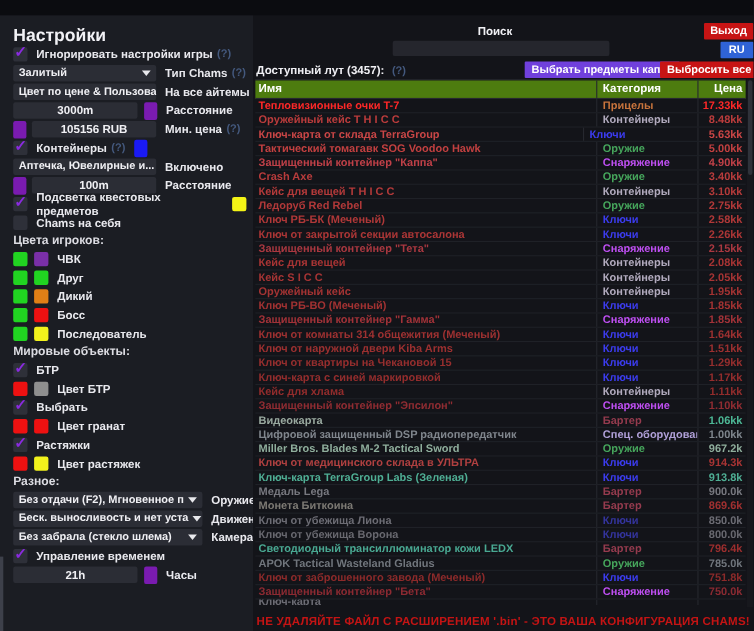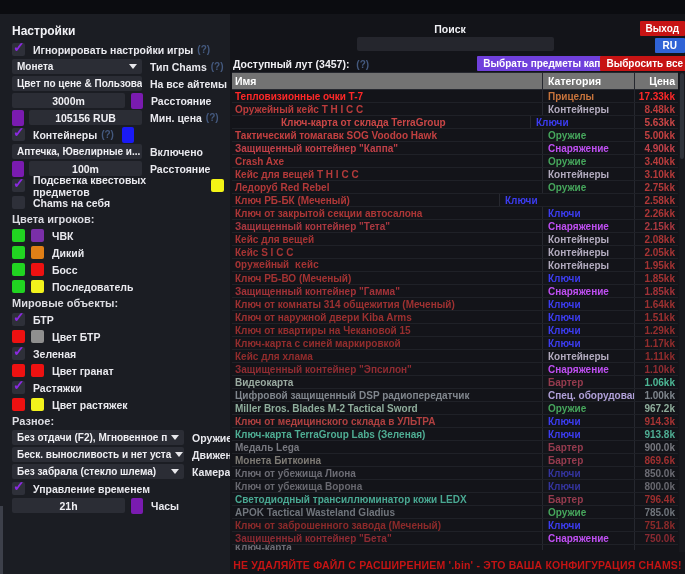--- a/index.html
+++ b/index.html
@@ -8,21 +8,21 @@
     width:685px; height:574px; overflow:hidden; position:relative;
     background:#121318; font-family:"Liberation Sans", sans-serif;
     font-weight:700; color:#e9e9ee; -webkit-font-smoothing:antialiased;
   }
   .topstrip { position:absolute; left:0; top:0; width:685px; height:14px; background:#0b0c10; }
 
   
   .left-panel { position:absolute; left:0; top:14px; width:230px; bottom:0;
     background:#1b1d23; padding:10px 6px 0 12px; }
   .left-scrollbar { position:absolute; left:0; top:492px; width:3px; height:82px; background:#3d404a; }
-  .ptitle { font-size:12px; color:#f2f2f6; height:17px; }
+  .ptitle { font-size:16px; color:#f2f2f6; height:17px; }
   .psection { font-size:11px; color:#dcdce2; height:16px; padding-top:2px; }
   .prow { display:flex; align-items:center; height:17px; font-size:10.5px; }
   .checkbox { width:13px; height:13px; background:#2e3039; border-radius:2px; position:relative; flex:none; margin-right:8px; }
   .checkbox.on::after { content:"\2713"; position:absolute; left:1px; top:-4px; font-size:14px; color:#8a2ae0; }
   .selectbox { width:130px; height:15px; background:#2b2d35; border-radius:2px; display:flex; align-items:center;
     justify-content:space-between; padding:0 5px; font-size:10px; color:#f0f0f4; white-space:nowrap; overflow:hidden; flex:none; }
   .selectbox.wide { width:172px; }
   .caret { width:0; height:0; border-left:4px solid transparent; border-right:4px solid transparent;
     border-top:5px solid #e8e8ec; flex:none; margin-left:4px; }
   .inputbox { width:113px; height:15px; background:#2b2d35; border-radius:2px; display:flex; align-items:center;
@@ -41,21 +41,21 @@
   .btn { position:absolute; color:#fff; font-size:10px; font-weight:700; padding:2px 6px; border-radius:1px;
     white-space:nowrap; cursor:default; }
   .exit-btn { top:7px; right:0; background:#c71414; }
   .lang-btn { top:24px; right:0; background:#2f63d6; padding:2px 8px; }
   .loot-row { position:absolute; top:44px; left:3px; right:0; height:15px; font-size:10.5px; color:#f0f0f4; }
   .kappa-btn { top:42px; right:67px; background:#7040dc; }
   .dropall-btn { top:42px; right:-4px; background:#c71414; }
 
   .table { position:absolute; top:58px; left:2px; right:7px; height:480px; overflow:hidden;
     border-top:1px solid #26282f; }
-  .thead { display:flex; height:17px; align-items:center; background:#737373; border-bottom:1px solid #26282f;
+  .thead { display:flex; height:17px; align-items:center; background:#4d7c0f; border-bottom:1px solid #26282f;
     font-size:10.5px; color:#ffffff; }
   .tr { display:flex; height:13px; align-items:center; border-bottom:1px solid #1f2127; font-size:10px; }
   .tr.partial { height:5px; overflow:hidden; border-bottom:none; }
   .td { white-space:nowrap; overflow:hidden; }
   .col-name { flex:1; padding-left:3px; }
   .col-cat { width:92px; flex:none; padding-left:5px; border-left:1px solid #26282f; align-self:stretch; display:flex; align-items:center; }
   .col-price { width:44px; flex:none; text-align:right; padding-right:3px; border-left:1px solid #26282f;
     align-self:stretch; display:flex; align-items:center; justify-content:flex-end; }
   .table-scrollbar { position:absolute; top:58px; right:0; width:6px; height:480px; background:#17181d; }
   .table-scroll-thumb { position:absolute; top:1px; left:1px; width:4px; height:86px; background:#2f323a; border-radius:2px; }
@@ -72,21 +72,21 @@
   <div class="ptitle">Настройки</div>
 
   <div class="prow">
     <div class="checkbox on"></div>
     <span>Игнорировать настройки игры</span>
     <span class="hint">(?)</span>
   </div>
 
   <div class="prow">
     <div class="selectbox">
-      <span>Монета</span>
+      <span>Залитый</span>
       <span class="caret"></span>
     </div>
     <span class="lbl">Тип Chams</span>
     <span class="hint">(?)</span>
   </div>
 
   <div class="prow">
     <div class="selectbox">
       <span>Цвет по цене &amp; Пользователь</span>
 
@@ -150,20 +150,26 @@
 
       <div class="prow">
       <div class="swatch" style="background: rgb(33, 212, 33);"></div>
       <span class="gap6"></span>
       <div class="swatch" style="background: rgb(122, 47, 168);"></div>
       <span class="lbl">ЧВК</span>
     </div>
       <div class="prow">
       <div class="swatch" style="background: rgb(33, 212, 33);"></div>
       <span class="gap6"></span>
+      <div class="swatch" style="background: rgb(33, 212, 33);"></div>
+      <span class="lbl">Друг</span>
+    </div>
+      <div class="prow">
+      <div class="swatch" style="background: rgb(33, 212, 33);"></div>
+      <span class="gap6"></span>
       <div class="swatch" style="background: rgb(224, 127, 22);"></div>
       <span class="lbl">Дикий</span>
     </div>
       <div class="prow">
       <div class="swatch" style="background: rgb(33, 212, 33);"></div>
       <span class="gap6"></span>
       <div class="swatch" style="background: rgb(238, 17, 17);"></div>
       <span class="lbl">Босс</span>
     </div>
       <div class="prow">
@@ -182,21 +188,21 @@
   </div>
   <div class="prow">
     <div class="swatch" style="background: rgb(238, 17, 17);"></div>
     <span class="gap6"></span>
     <div class="swatch" style="background: rgb(143, 143, 143);"></div>
     <span class="lbl">Цвет БТР</span>
   </div>
 
   <div class="prow">
     <div class="checkbox on"></div>
-    <span>Зеленая</span>
+    <span>Выбрать</span>
   </div>
   <div class="prow">
     <div class="swatch" style="background: rgb(238, 17, 17);"></div>
     <span class="gap6"></span>
     <div class="swatch" style="background: rgb(238, 17, 17);"></div>
     <span class="lbl">Цвет гранат</span>
   </div>
 
   <div class="prow">
     <div class="checkbox on"></div>
@@ -277,21 +283,21 @@
         <div class="td col-name" style="color: rgb(255, 40, 40);">Тепловизионные очки T-7</div>
         <div class="td col-cat" style="color: rgb(200, 116, 60);">Прицелы</div>
         <div class="td col-price" style="color: rgb(255, 40, 40);">17.33kk</div>
       </div>
         <div class="tr">
         <div class="td col-name" style="color: rgb(187, 60, 60);">Оружейный кейс T H I C C</div>
         <div class="td col-cat" style="color: rgb(178, 171, 190);">Контейнеры</div>
         <div class="td col-price" style="color: rgb(187, 60, 60);">8.48kk</div>
       </div>
         <div class="tr">
-        <div class="td col-name" style="color: rgb(201, 70, 70); margin-left: 46px;">Ключ-карта от склада TerraGroup</div>
+        <div class="td col-name" style="color: rgb(201, 70, 70);">Ключ-карта от склада TerraGroup</div>
         <div class="td col-cat" style="color: rgb(60, 60, 240);">Ключи</div>
         <div class="td col-price" style="color: rgb(201, 70, 70); margin-left: 12px;">5.63kk</div>
       </div>
         <div class="tr">
         <div class="td col-name" style="color: rgb(194, 64, 64);">Тактический томагавк SOG Voodoo Hawk</div>
         <div class="td col-cat" style="color: rgb(70, 166, 92);">Оружие</div>
         <div class="td col-price" style="color: rgb(194, 64, 64);">5.00kk</div>
       </div>
         <div class="tr">
         <div class="td col-name" style="color: rgb(192, 64, 72);">Защищенный контейнер "Каппа"</div>
@@ -309,21 +315,21 @@
         <div class="td col-price" style="color: rgb(180, 58, 58);">3.10kk</div>
       </div>
         <div class="tr">
         <div class="td col-name" style="color: rgb(178, 57, 57);">Ледоруб Red Rebel</div>
         <div class="td col-cat" style="color: rgb(70, 166, 92);">Оружие</div>
         <div class="td col-price" style="color: rgb(178, 57, 57);">2.75kk</div>
       </div>
         <div class="tr">
         <div class="td col-name" style="color: rgb(176, 56, 56);">Ключ РБ-БК (Меченый)</div>
         <div class="td col-cat" style="color: rgb(60, 60, 240);">Ключи</div>
-        <div class="td col-price" style="color: rgb(176, 56, 56); margin-left: 43px;">2.58kk</div>
+        <div class="td col-price" style="color: rgb(176, 56, 56);">2.58kk</div>
       </div>
         <div class="tr">
         <div class="td col-name" style="color: rgb(172, 54, 54);">Ключ от закрытой секции автосалона</div>
         <div class="td col-cat" style="color: rgb(60, 60, 240);">Ключи</div>
         <div class="td col-price" style="color: rgb(172, 54, 54);">2.26kk</div>
       </div>
         <div class="tr">
         <div class="td col-name" style="color: rgb(170, 56, 64);">Защищенный контейнер "Тета"</div>
         <div class="td col-cat" style="color: rgb(191, 79, 242);">Снаряжение</div>
         <div class="td col-price" style="color: rgb(170, 56, 64);">2.15kk</div>
@@ -332,21 +338,21 @@
         <div class="td col-name" style="color: rgb(168, 52, 52);">Кейс для вещей</div>
         <div class="td col-cat" style="color: rgb(178, 171, 190);">Контейнеры</div>
         <div class="td col-price" style="color: rgb(168, 52, 52);">2.08kk</div>
       </div>
         <div class="tr">
         <div class="td col-name" style="color: rgb(166, 52, 52);">Кейс S I C C</div>
         <div class="td col-cat" style="color: rgb(178, 171, 190);">Контейнеры</div>
         <div class="td col-price" style="color: rgb(166, 52, 52);">2.05kk</div>
       </div>
         <div class="tr">
-        <div class="td col-name" style="color: rgb(164, 51, 51); font-family: Liberation Mono, monospace;">Оружейный кейс</div>
+        <div class="td col-name" style="color: rgb(164, 51, 51);">Оружейный кейс</div>
         <div class="td col-cat" style="color: rgb(178, 171, 190);">Контейнеры</div>
         <div class="td col-price" style="color: rgb(164, 51, 51);">1.95kk</div>
       </div>
         <div class="tr">
         <div class="td col-name" style="color: rgb(162, 50, 50);">Ключ РБ-ВО (Меченый)</div>
         <div class="td col-cat" style="color: rgb(60, 60, 240);">Ключи</div>
         <div class="td col-price" style="color: rgb(162, 50, 50);">1.85kk</div>
       </div>
         <div class="tr">
         <div class="td col-name" style="color: rgb(162, 50, 56);">Защищенный контейнер "Гамма"</div>

